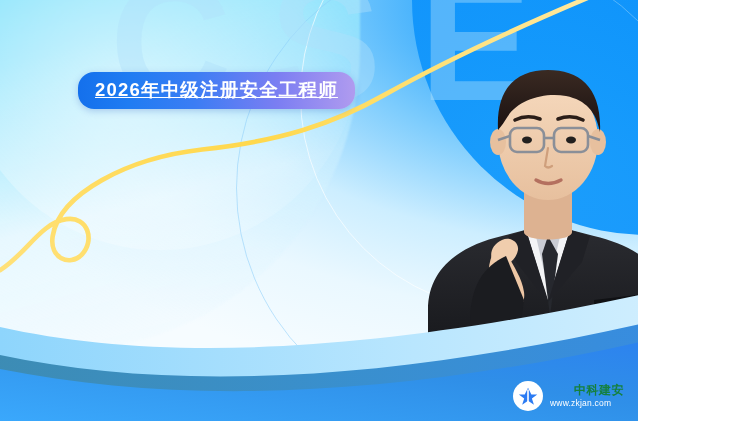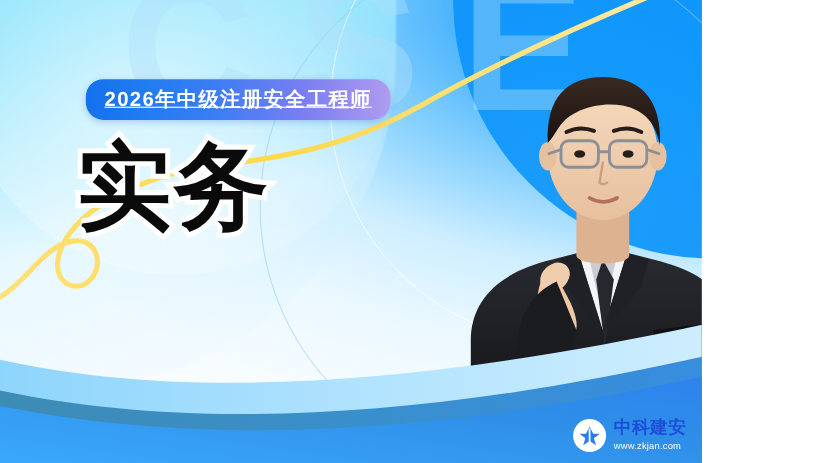--- a/index.html
+++ b/index.html
@@ -165,21 +165,21 @@
     padding:4px 6px;
   }
   .logo-mark{
     width:30px;height:30px;border-radius:50%;
     background:#ffffff;
     display:flex;align-items:center;justify-content:center;
     flex:0 0 30px;
   }
   .logo-text{display:flex;flex-direction:column;line-height:1;}
   .logo-name{
-    color:#1d4ed8;font-size:16px;font-weight:900;letter-spacing:0.5px;
+    color:#15803d;font-size:12px;font-weight:900;letter-spacing:0.5px;margin-left:24px;
   }
   .logo-url{
     color:#ffffff;font-size:8.5px;font-weight:400;letter-spacing:0.2px;margin-top:3px;
   }
 </style>
 </head>
 <body>
 
 <div id="course-banner">
 
@@ -288,21 +288,20 @@
       </linearGradient>
     </defs>
     <path d="M0,96 C180,136 420,120 751,38 L751,190 L0,190 Z" fill="url(#w1)"></path>
     <path d="M0,124 C190,164 430,150 751,66 L751,190 L0,190 Z" fill="url(#w3)"></path>
     <path d="M0,138 C200,178 440,166 751,84 L751,190 L0,190 Z" fill="url(#w2)"></path>
   </svg>
 
   <div class="year-pill">2026年中级注册安全工程师</div>
 
   <div class="headline">
-    <span class="line line-1">实务</span>
   </div>
 
   <div class="badge">
     <div class="badge-top">郭英亮</div>
     <div class="badge-bottom">讲师</div>
   </div>
 
   <div class="logo-box">
     <div class="logo-mark">
       <svg width="22" height="22" viewBox="0 0 22 22" aria-hidden="true">

